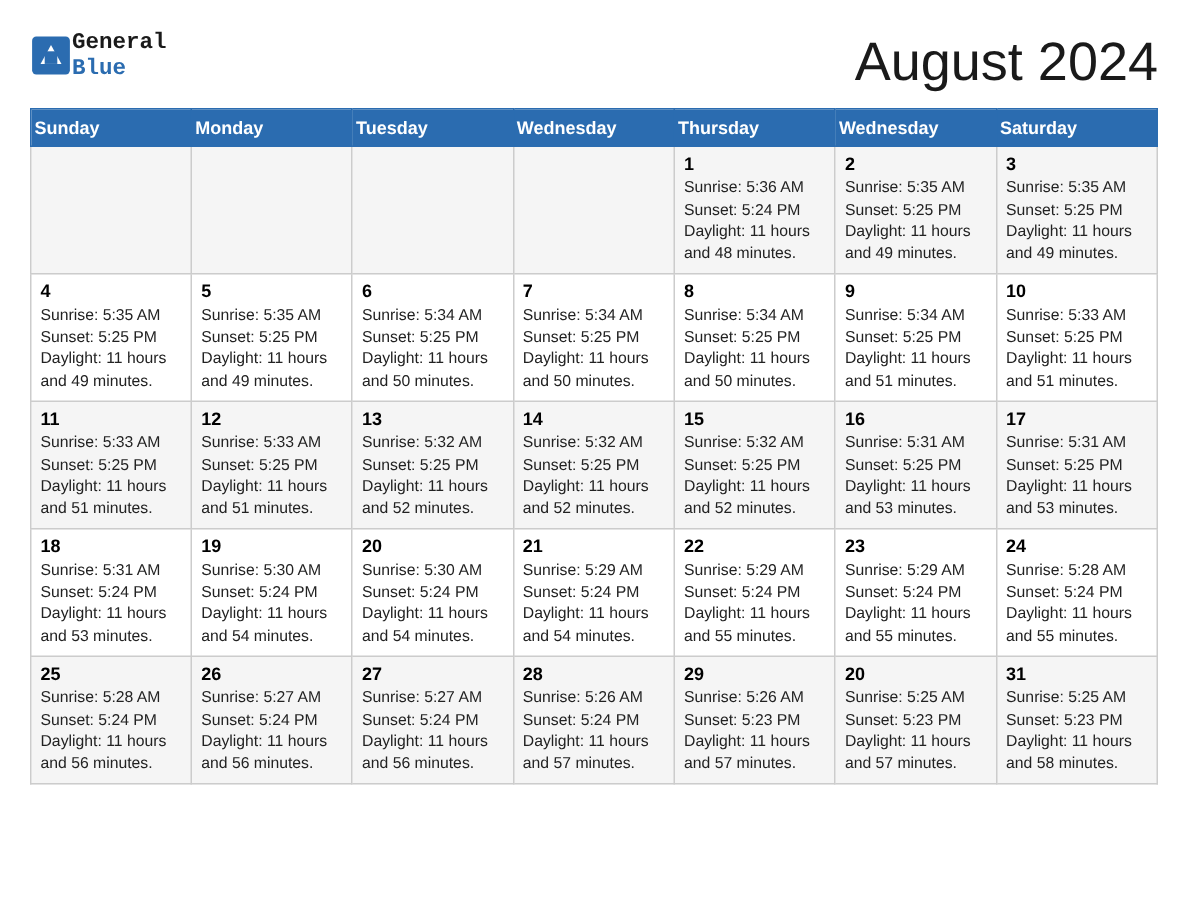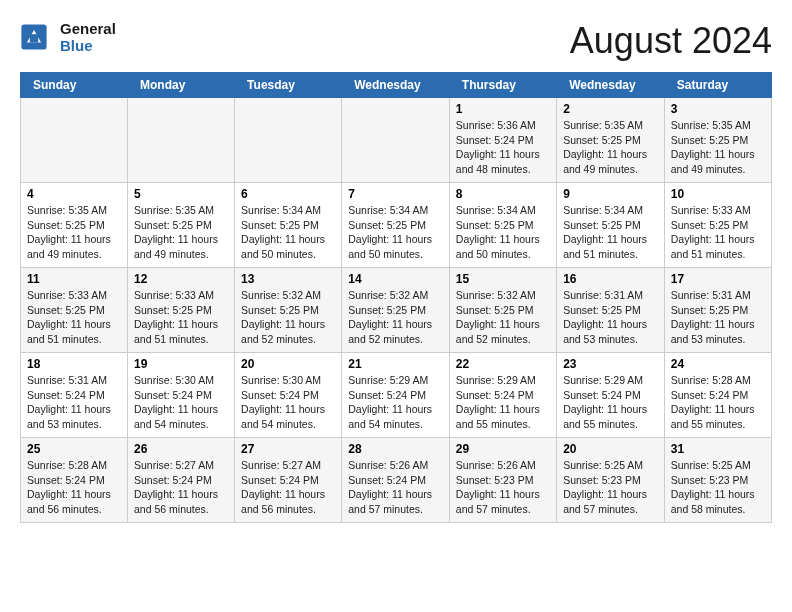--- a/index.html
+++ b/index.html
@@ -12,21 +12,22 @@
     }
     .header {
       display: flex;
       justify-content: space-between;
       align-items: flex-start;
       margin-bottom: 10px;
     }
     .logo {
       display: flex;
       align-items: center;
-      gap: 12px;
+      gap: 0;
+      font-family: Liberation Mono, monospace;
     }
     .logo-icon {
       width: 28px;
       height: 28px;
     }
     .title-block {
     }
     .month-title {
       font-size: 36px;
       font-weight: 300;
@@ -38,21 +39,21 @@
     }
     table {
       width: 100%;
       border-collapse: collapse;
       font-size: 11px;
     }
     thead tr th {
       background-color: #2b6cb0;
       color: #fff;
       text-align: left;
-      padding: 5px 12px;
+      padding: 5px 2px;
       font-size: 12px;
       font-weight: bold;
       border: 1px solid #2b6cb0;
     }
     tbody tr td {
       border: 1px solid #ccc;
       vertical-align: top;
       padding: 4px 6px;
       width: 108px;
       min-height: 80px;

